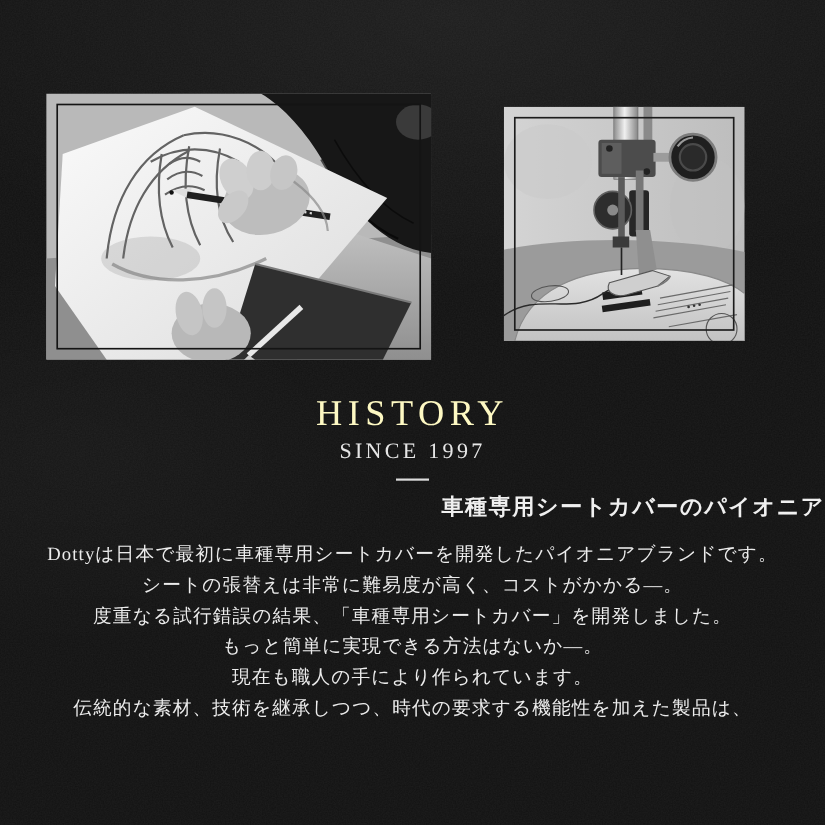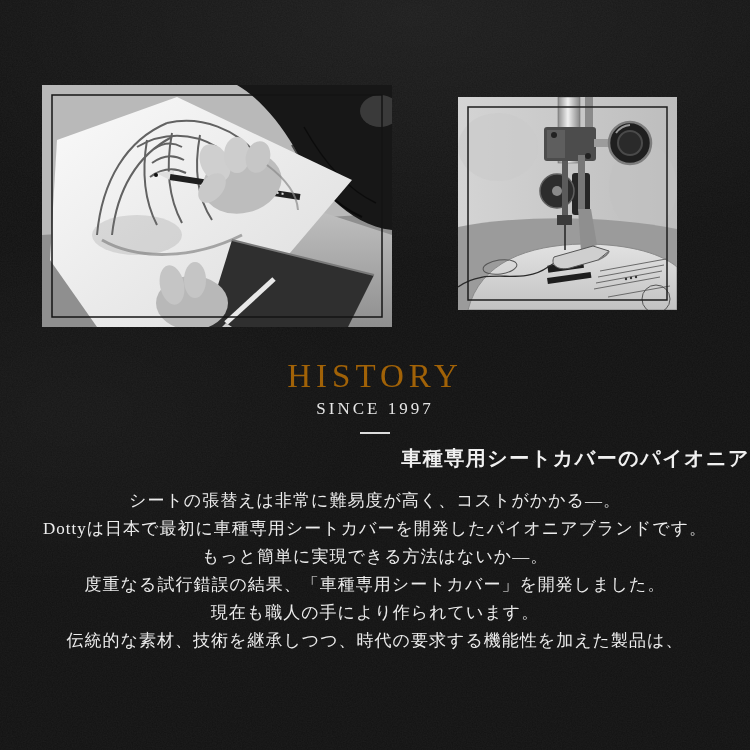--- a/index.html
+++ b/index.html
@@ -21,24 +21,24 @@
   .photo svg{display:block;width:100%;height:100%;}
   .photo-left{left:42px;top:85px;width:350px;height:242px;}
   .photo-right{left:458px;top:97px;width:219px;height:213px;}
 
   .history{
     position:absolute;z-index:4;top:358px;left:0;width:100%;
     text-align:center;color:#e9e9e9;
   }
   .title{
     margin:0;font-weight:400;font-size:33px;line-height:1.15;
-    letter-spacing:5px;color:#a16207;
+    letter-spacing:5px;color:#fef9c3;
   }
   .since{
-    margin-top:3px;font-size:17px;letter-spacing:3px;color:#e6e6e6;
+    margin-top:3px;font-size:20px;letter-spacing:3px;color:#e6e6e6;
   }
   .divider{
     width:30px;height:2px;background:#dcdcdc;margin:13px auto 0;
   }
   .headline{
     margin:12px 0 0;font-size:20px;font-weight:700;
     letter-spacing:1.5px;line-height:1.2;color:#f0f0f0;text-align:right;
   }
   .body{
     margin-top:17px;font-size:17px;line-height:28px;
@@ -198,22 +198,22 @@
       <rect x="10" y="10" width="199" height="193" fill="none" stroke="#1c1c1c" stroke-width="1.5"></rect>
     </svg>
   </div>
 
   <section class="history">
     <h1 class="title">HISTORY</h1>
     <div class="since">SINCE 1997</div>
     <div class="divider"></div>
     <h2 class="headline">車種専用シートカバーのパイオニア</h2>
     <div class="body">
+      <p>Dottyは日本で最初に車種専用シートカバーを開発したパイオニアブランドです。</p>
       <p>シートの張替えは非常に難易度が高く、コストがかかる―。</p>
-      <p>Dottyは日本で最初に車種専用シートカバーを開発したパイオニアブランドです。</p>
+      <p>度重なる試行錯誤の結果、「車種専用シートカバー」を開発しました。</p>
       <p>もっと簡単に実現できる方法はないか―。</p>
-      <p>度重なる試行錯誤の結果、「車種専用シートカバー」を開発しました。</p>
       <p>現在も職人の手により作られています。</p>
       <p>伝統的な素材、技術を継承しつつ、時代の要求する機能性を加えた製品は、</p>
     </div>
   </section>
 
 </div>
 
 </body></html>

